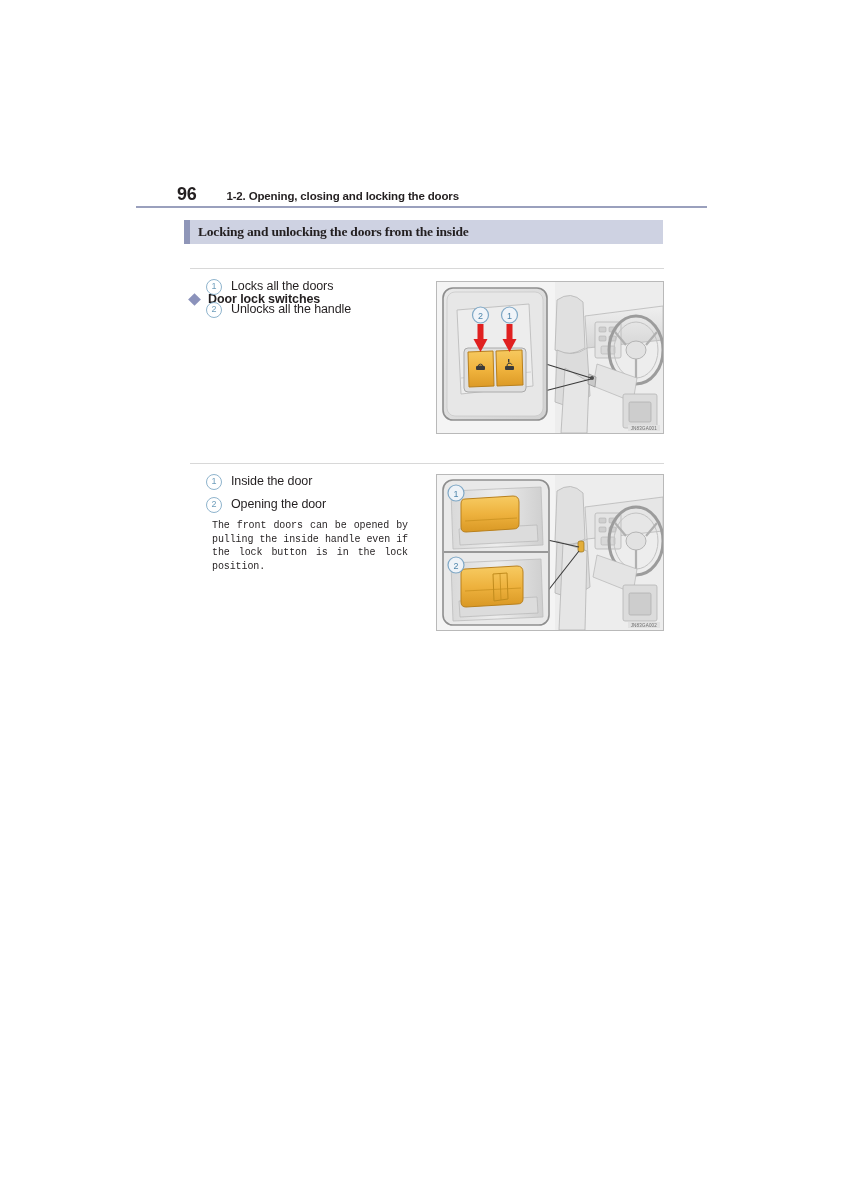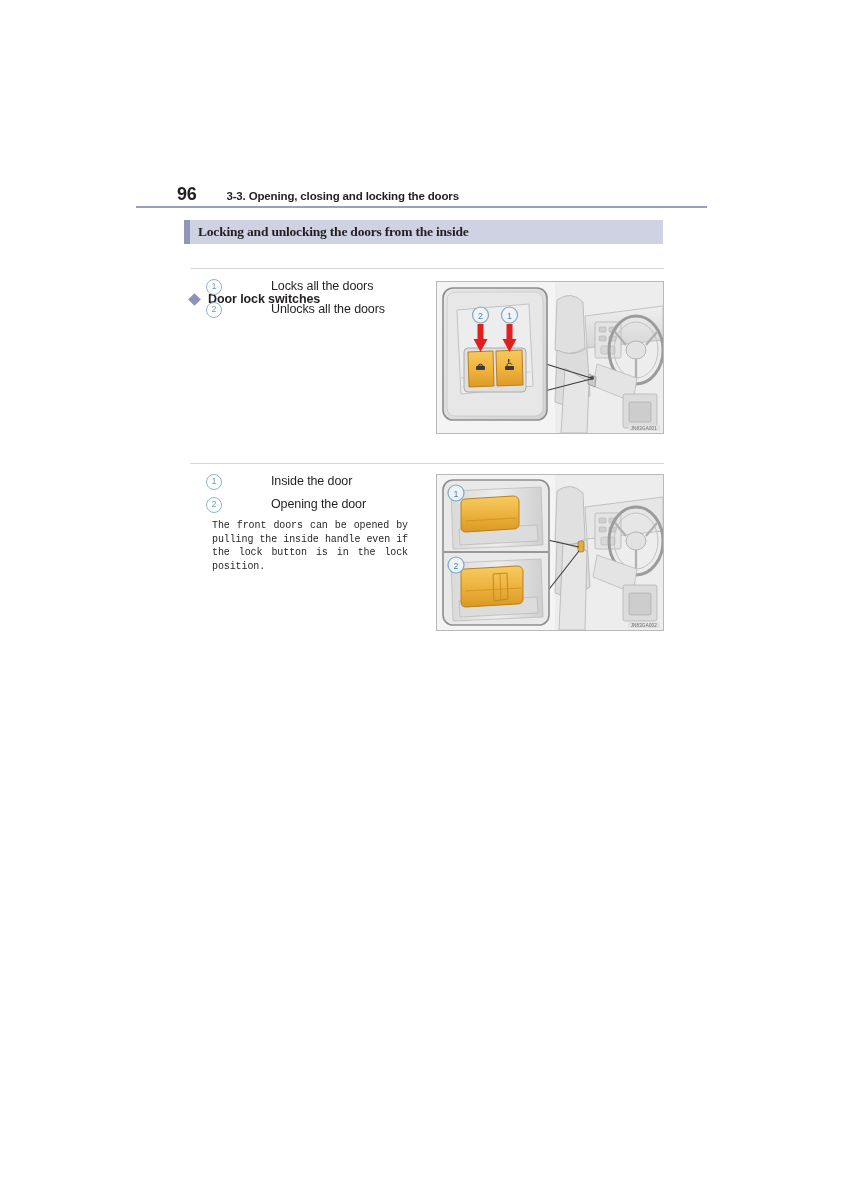--- a/index.html
+++ b/index.html
@@ -150,21 +150,20 @@
     flex: 0 0 auto;
     margin-top: 2px;
     margin-right: 9px;
     font-family: "Liberation Sans", sans-serif;
   }
   .list-label {
     font-size: 12.5px;
     letter-spacing: -0.1px;
     color: #231f20;
     line-height: 18px;
-    margin-left: 40px;
   }
 
   .note-text {
     position: absolute;
     left: 212px;
     top: 519px;
     width: 196px;
     font-size: 10px;
     line-height: 13.5px;
     letter-spacing: -0.1px;
@@ -207,21 +206,21 @@
     white-space: nowrap;
   }
 </style>
 </head>
 <body>
 
 <div class="page">
 
   <div class="running-head">
     <div class="page-number">96</div>
-    <div class="head-title">3-3. Opening, closing and locking the doors</div>
+    <div class="head-title">1-2. Opening, closing and locking the doors</div>
   </div>
   <div class="head-rule"></div>
 
   <div class="section-bar">
     <div class="section-bar-accent"></div>
     <div class="section-bar-title">Locking and unlocking the doors from the inside</div>
   </div>
 
   <div class="subhead subhead-1">
     <span class="diamond"></span>
@@ -229,21 +228,21 @@
   </div>
   <div class="subhead-rule subhead-rule-1"></div>
 
   <div class="list list-1">
     <div class="list-item">
       <span class="num-circle">1</span>
       <span class="list-label">Locks all the doors</span>
     </div>
     <div class="list-item">
       <span class="num-circle">2</span>
-      <span class="list-label">Unlocks all the doors</span>
+      <span class="list-label">Unlocks all the handle</span>
     </div>
   </div>
 
   <div class="illus illus-1">
     <svg width="226" height="151" viewBox="0 0 226 151" xmlns="http://www.w3.org/2000/svg">
       <defs>
         <linearGradient id="amber1" x1="0" y1="0" x2="0" y2="1">
           <stop offset="0" stop-color="#f6c95f"></stop>
           <stop offset="0.55" stop-color="#efb23c"></stop>
           <stop offset="1" stop-color="#dc9a26"></stop>

